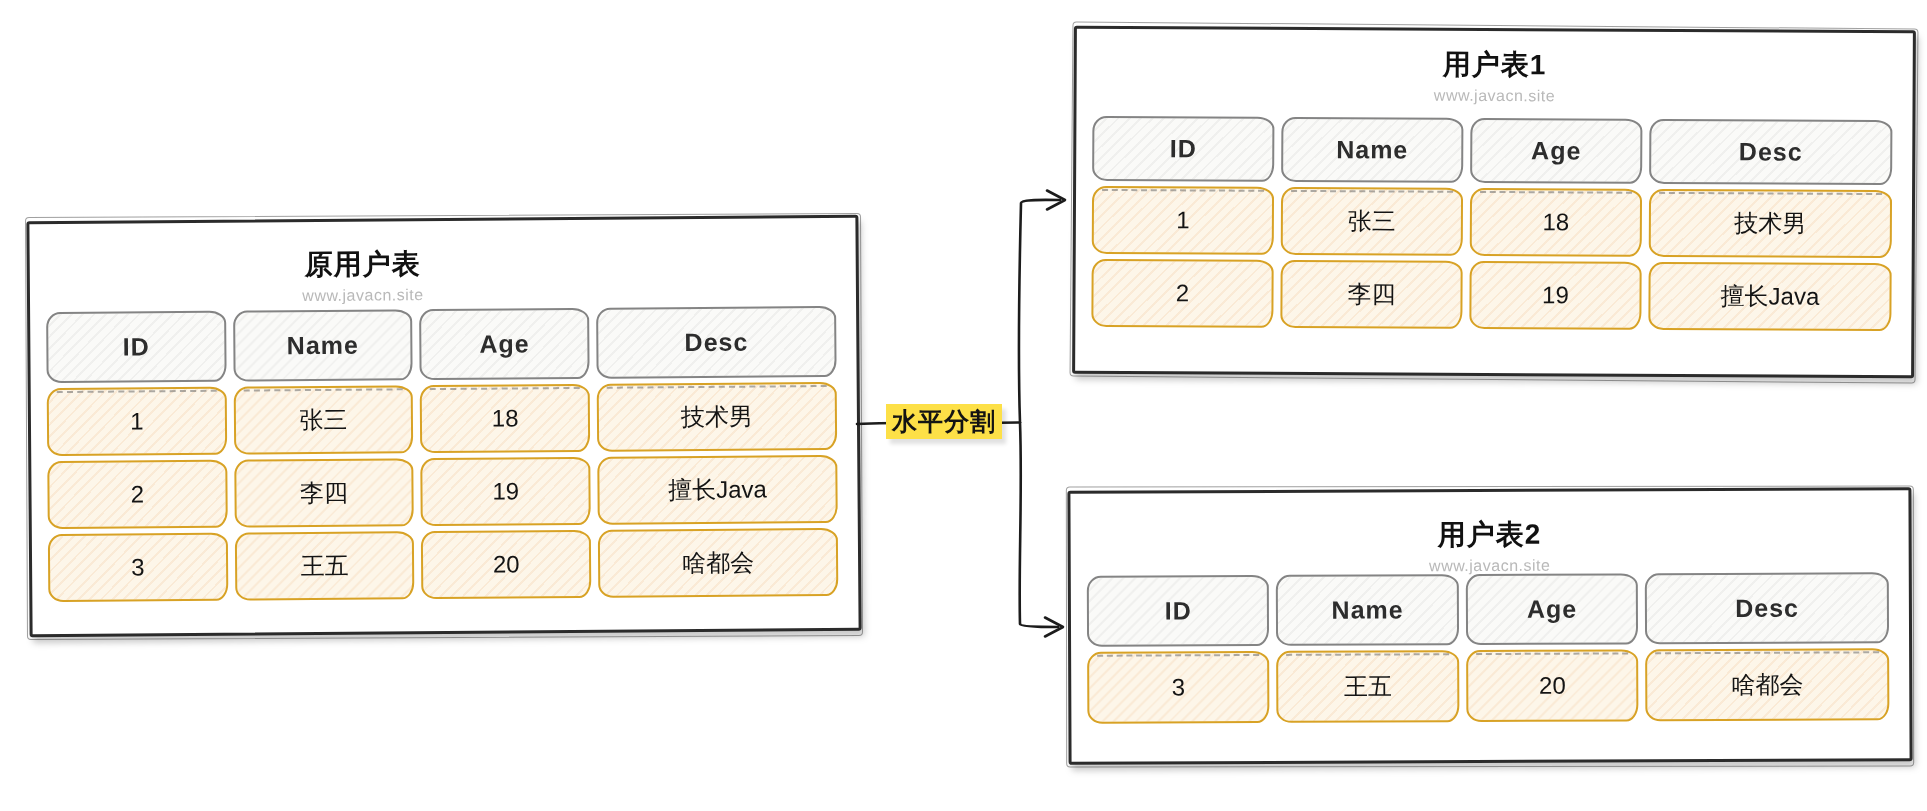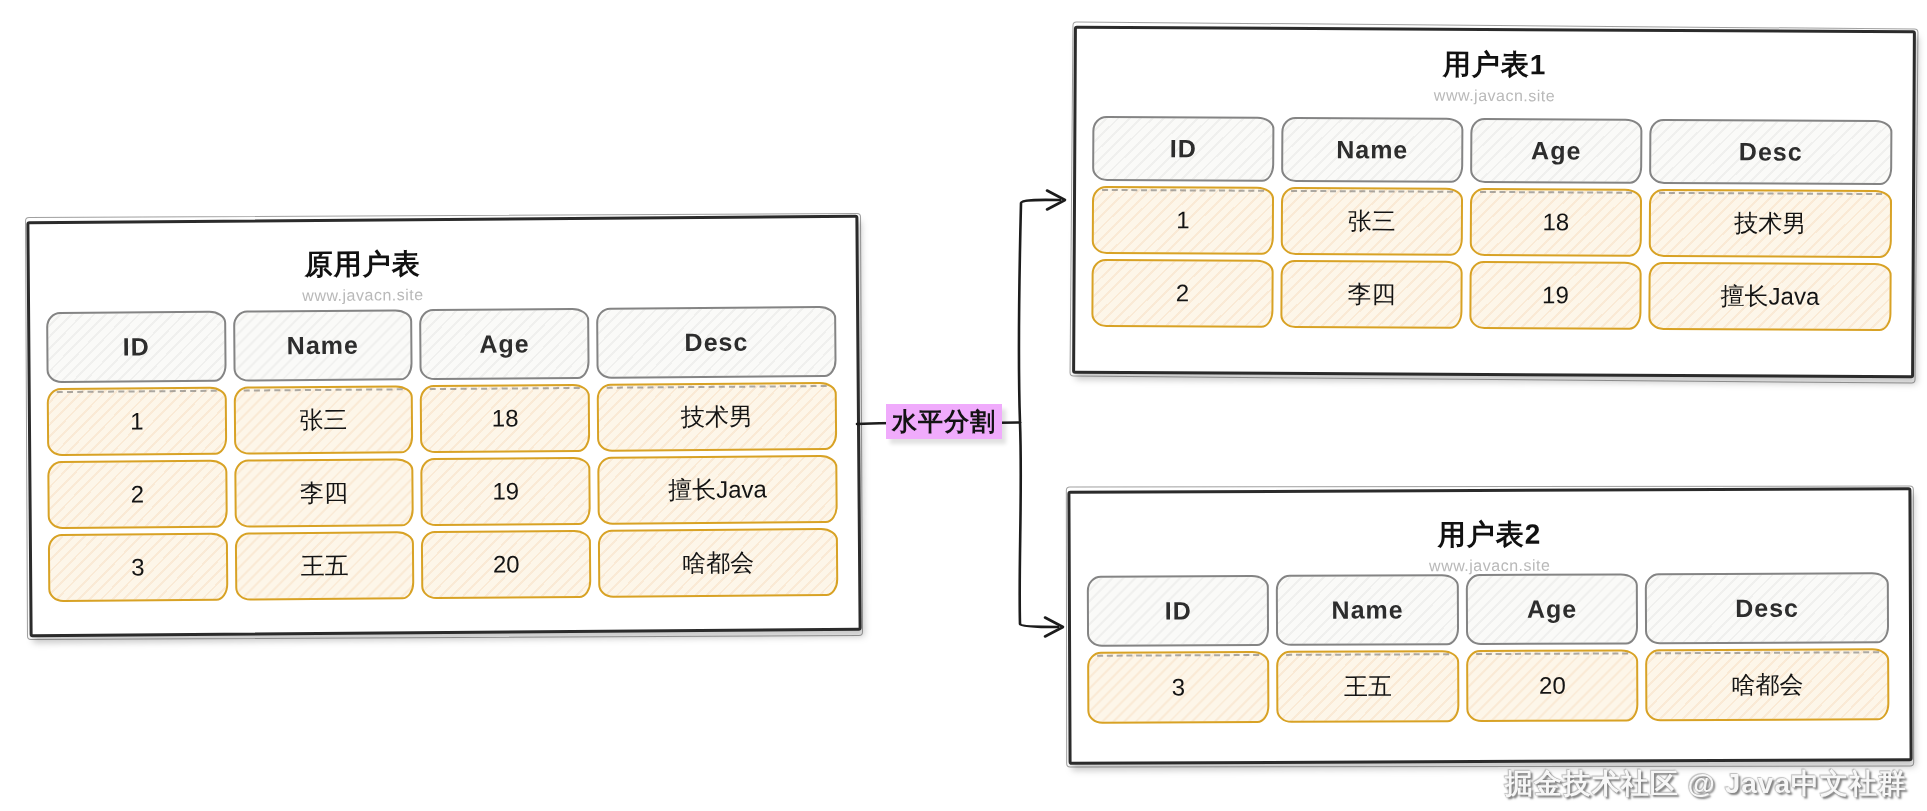--- a/index.html
+++ b/index.html
@@ -85,21 +85,21 @@
     content:"";
     position:absolute; top:1px; left:8px; right:8px; height:0;
     border-top:2px dashed rgba(105,105,105,.55);
   }
 
   
   #arrows{ position:absolute; left:0; top:0; pointer-events:none; }
   .arrow-label{
     position:absolute; left:886px; top:404px;
     font-size:25px; font-weight:bold; color:#131313;
-    background:#f0abfc; padding:1px 6px;
+    background:#fde047; padding:1px 6px;
     letter-spacing:1px;
     box-shadow:4px 5px 4px rgba(0,0,0,.12);
   }
 
   
   .watermark{
     position:absolute; right:20px; bottom:8px;
     font-size:28px; font-weight:bold; letter-spacing:1px;
     color:#f7f7f7;
     text-shadow:2px 2px 2px rgba(105,105,105,.85),
@@ -195,15 +195,14 @@
       <path d="M1020,422.5 C 1017.5,350 1019.5,265 1021,203 C 1021.5,200 1035,199.5 1060,200"></path>
       <path d="M1047,190.5 L1065,200 L1047,209.5"></path>
 
       <path d="M1020,422.5 C 1022.5,490 1018.5,565 1020,624 C 1020.3,626.5 1038,627 1058,627"></path>
       <path d="M1045,617.5 L1063,627 L1045,636.5"></path>
     </g>
   </svg>
 
   <div class="arrow-label">水平分割</div>
 
-  <div class="watermark">掘金技术社区 @ Java中文社群</div>
 
 </div>
 
 </body></html>

